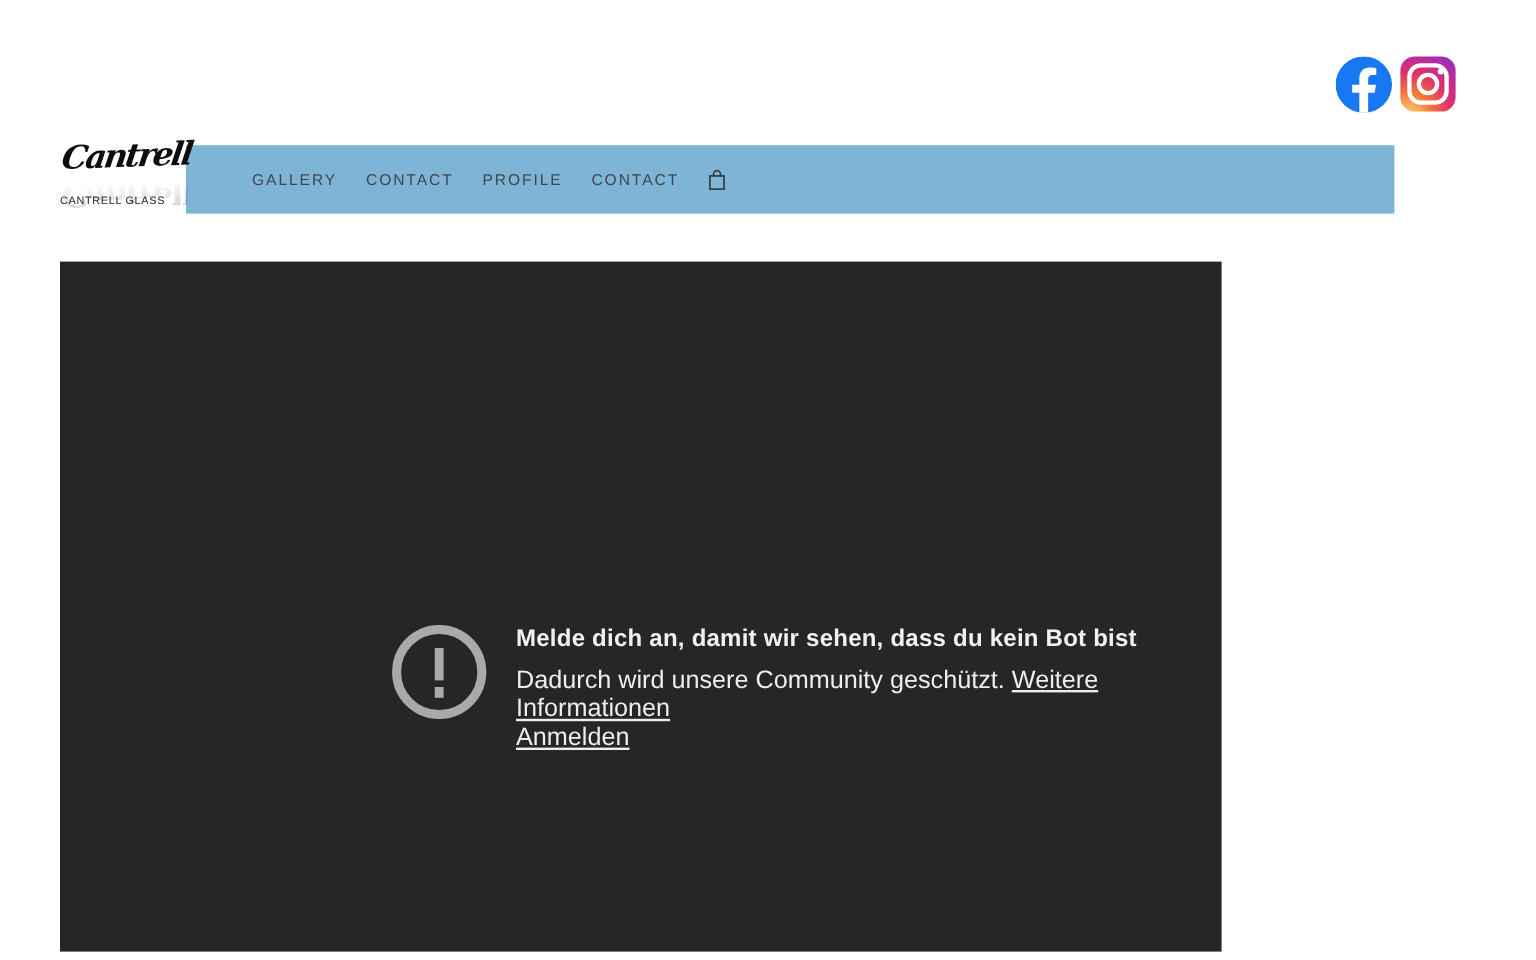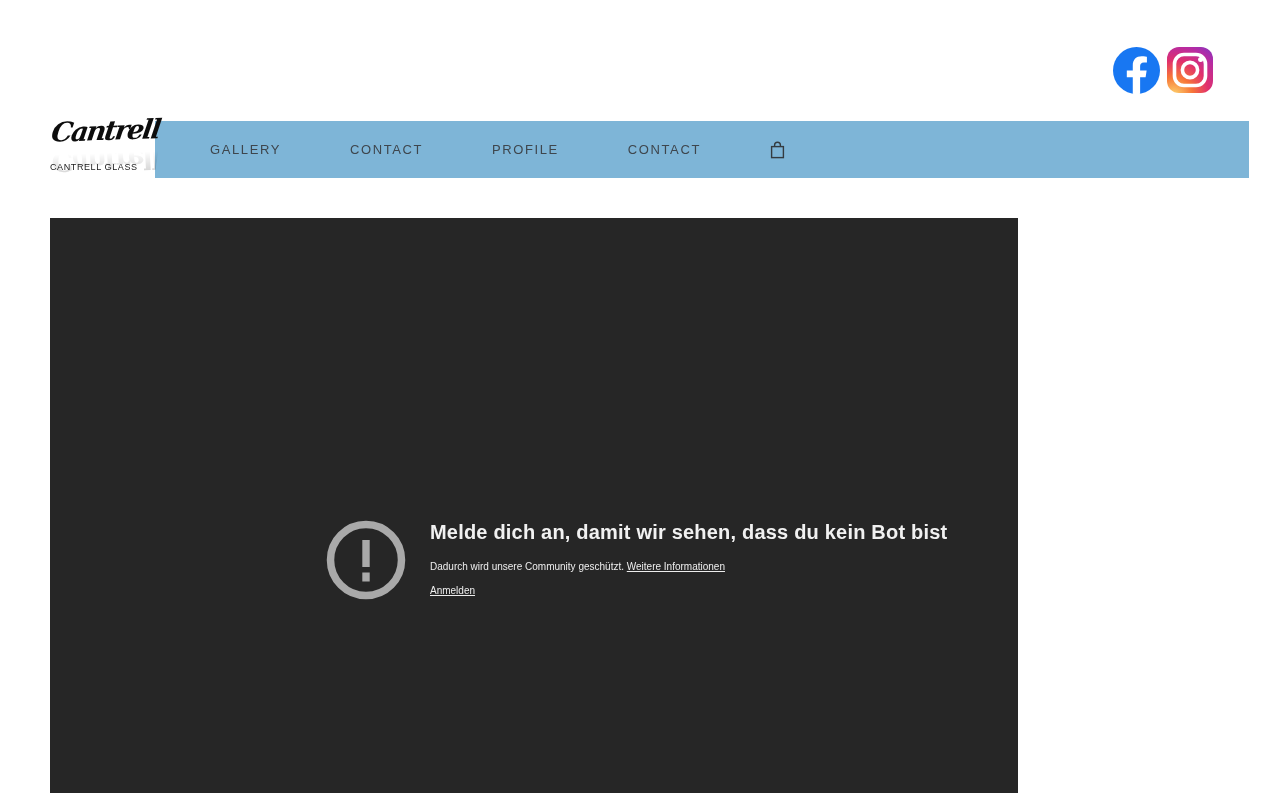--- a/index.html
+++ b/index.html
@@ -73,26 +73,26 @@
     letter-spacing: 0.6px;
     color: #1a1a1a;
     z-index: 2;
   }
 
   
   .navbar {
     position: absolute;
     left: 155px;
     top: 121px;
-    width: 1094px;
+    width: 1007px;
     height: 57px;
     background: #7eb5d7;
     display: flex;
     align-items: center;
-    gap: 69px;
+    gap: 24px;
     padding-left: 55px;
   }
   .nav-item {
     font-size: 13px;
     letter-spacing: 1.6px;
     color: #3e464d;
     text-decoration: none;
     cursor: pointer;
     white-space: nowrap;
   }
@@ -126,21 +126,21 @@
   }
   .notice-title {
     font-size: 20px;
     font-weight: 700;
     color: #f1f1f1;
     letter-spacing: 0.2px;
     margin-bottom: 11px;
     white-space: nowrap;
   }
   .notice-body {
-    font-size: 10px;
+    font-size: 21px;
     line-height: 24px;
     color: #ededed;
     font-weight: 400;
   }
   .notice-link {
     color: #ededed;
     text-decoration: underline;
     cursor: pointer;
   }
   .notice-link.block { display: inline-block; text-align: center; }

